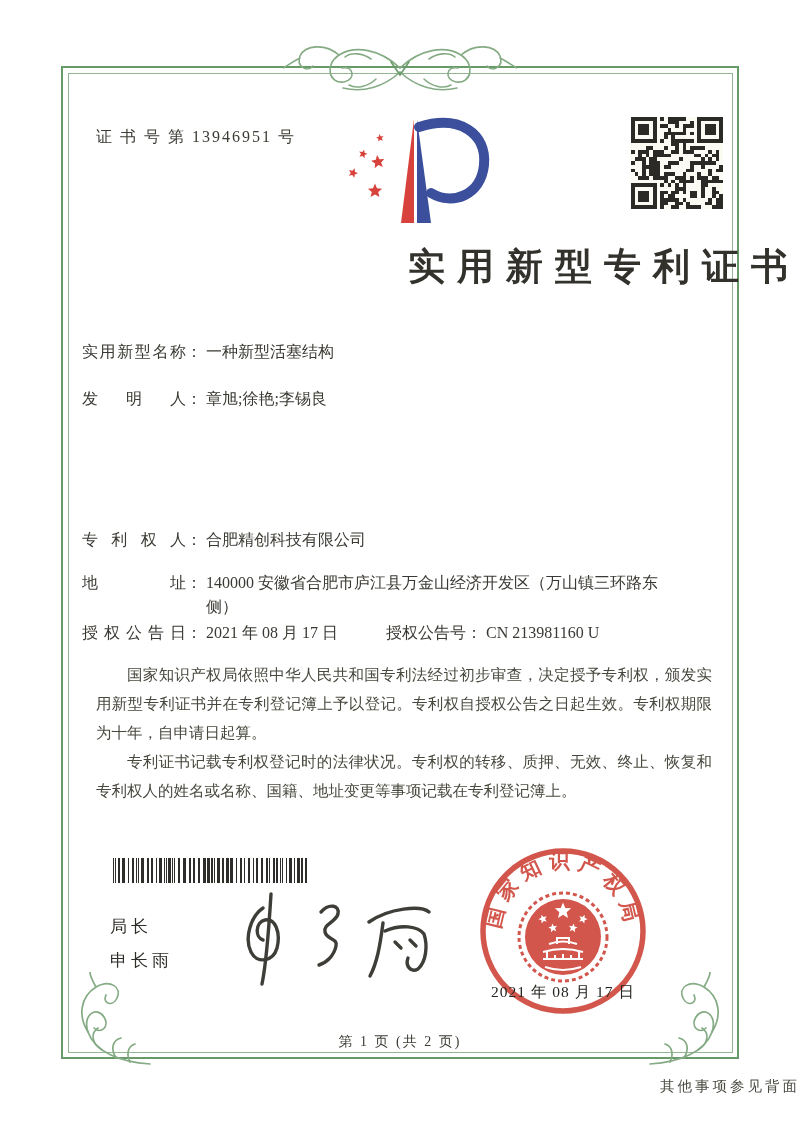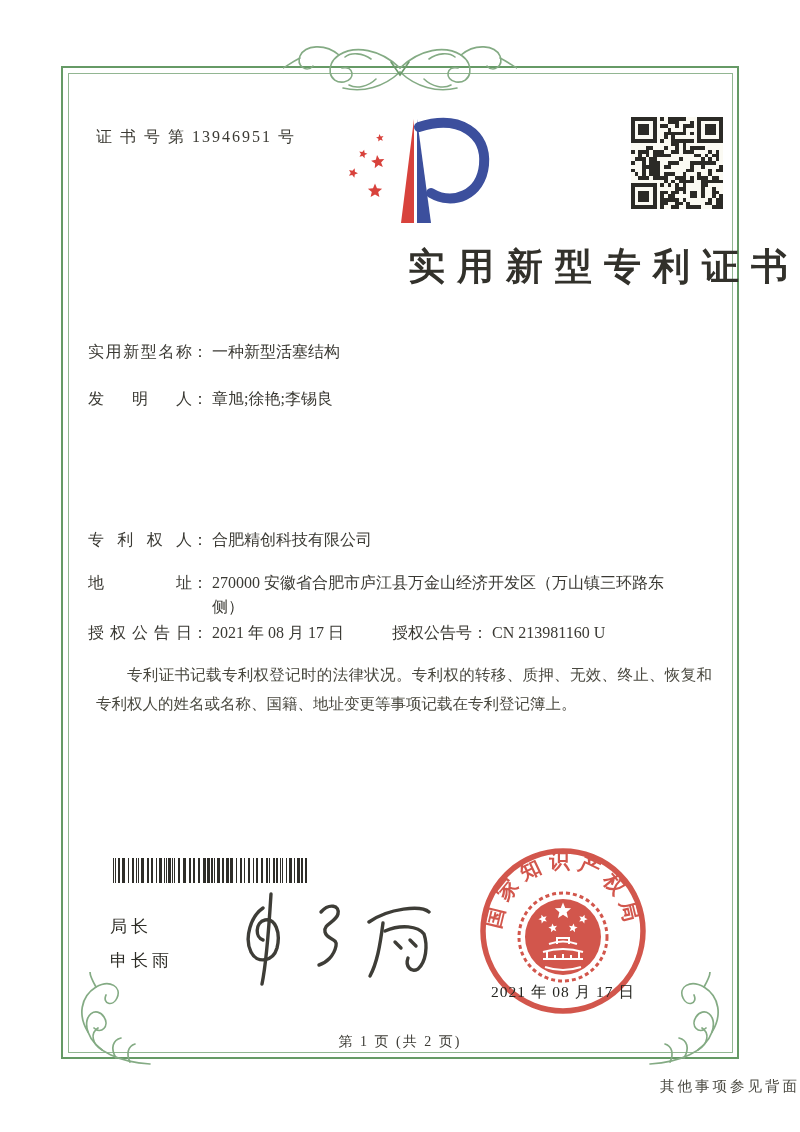--- a/index.html
+++ b/index.html
@@ -9,21 +9,21 @@
   
   .border-outer{position:absolute;left:61px;top:66px;width:674px;height:989px;
                 border:2.5px solid var(--border-green);}
   .border-inner{position:absolute;left:68px;top:73px;width:663px;height:978px;
                 border:1px solid #92b692;}
   .cert-no{position:absolute;left:96px;top:127px;font-size:16px;letter-spacing:2px;color:#3c3b34;}
   .logo{position:absolute;left:330px;top:105px;width:185px;height:132px;}
   .qr{position:absolute;left:631px;top:117px;width:92px;height:92px;}
   .title{position:absolute;left:0;top:242px;width:100%;text-align:right;
          font-size:37px;font-weight:600;color:#32312b;letter-spacing:12px;text-indent:12px;}
-  .field-row{position:absolute;left:88px;font-size:16px;color:#3a3933;white-space:nowrap;line-height:24px;}
+  .field-row{position:absolute;left:82px;font-size:16px;color:#3a3933;white-space:nowrap;line-height:24px;}
   .flabel{display:inline-block;width:104px;text-align:justify;text-align-last:justify;vertical-align:top;}
   .fcolon{display:inline-block;width:14px;vertical-align:top;}
   .fvalue{display:inline-block;vertical-align:top;margin-left:6px;}
   .fvalue.wrap{white-space:normal;width:452px;}
   .fvalue.fixed{width:152px;}
   .second-pair{margin-left:28px;text-align:right;}
   .paras{position:absolute;left:96px;top:660px;width:616px;font-size:15.5px;
          color:#49483f;line-height:29px;text-align:justify;}
   .paras p{margin:0;text-indent:2em;}
   .barcode{position:absolute;left:113px;top:858px;width:197px;height:25px;}
@@ -330,27 +330,28 @@
   <div class="field-row" style="top:340px">
     <span class="flabel">实用新型名称</span><span class="fcolon">：</span><span class="fvalue">一种新型活塞结构</span>
   </div>
   <div class="field-row" style="top:387px">
     <span class="flabel">发明人</span><span class="fcolon">：</span><span class="fvalue">章旭;徐艳;李锡良</span>
   </div>
   <div class="field-row" style="top:528px">
     <span class="flabel">专利权人</span><span class="fcolon">：</span><span class="fvalue">合肥精创科技有限公司</span>
   </div>
   <div class="field-row" style="top:571px">
-    <span class="flabel">地址</span><span class="fcolon">：</span><span class="fvalue wrap">270000 安徽省合肥市庐江县万金山经济开发区（万山镇三环路东侧）</span>
+    <span class="flabel">地址</span><span class="fcolon">：</span><span class="fvalue wrap">140000 安徽省合肥市庐江县万金山经济开发区（万山镇三环路东侧）</span>
   </div>
   <div class="field-row" style="top:621px">
     <span class="flabel">授权公告日</span><span class="fcolon">：</span><span class="fvalue fixed">2021 年 08 月 17 日</span><span class="second-pair"><span>授权公告号</span><span>：</span> <span>CN 213981160 U</span></span>
   </div>
 
   <div class="paras">
+    <p>国家知识产权局依照中华人民共和国专利法经过初步审查，决定授予专利权，颁发实用新型专利证书并在专利登记簿上予以登记。专利权自授权公告之日起生效。专利权期限为十年，自申请日起算。</p>
     <p>专利证书记载专利权登记时的法律状况。专利权的转移、质押、无效、终止、恢复和专利权人的姓名或名称、国籍、地址变更等事项记载在专利登记簿上。</p>
   </div>
 
   <svg class="barcode" id="barcode-svg" viewBox="0 0 197 25" preserveAspectRatio="none">
       <rect x="0" y="0" width="1" height="25" fill="#2e2d29"></rect>
       <rect x="2" y="0" width="1" height="25" fill="#2e2d29"></rect>
       <rect x="5" y="0" width="2" height="25" fill="#2e2d29"></rect>
       <rect x="9" y="0" width="3" height="25" fill="#2e2d29"></rect>
       <rect x="15" y="0" width="1" height="25" fill="#2e2d29"></rect>
       <rect x="19" y="0" width="2" height="25" fill="#2e2d29"></rect>

